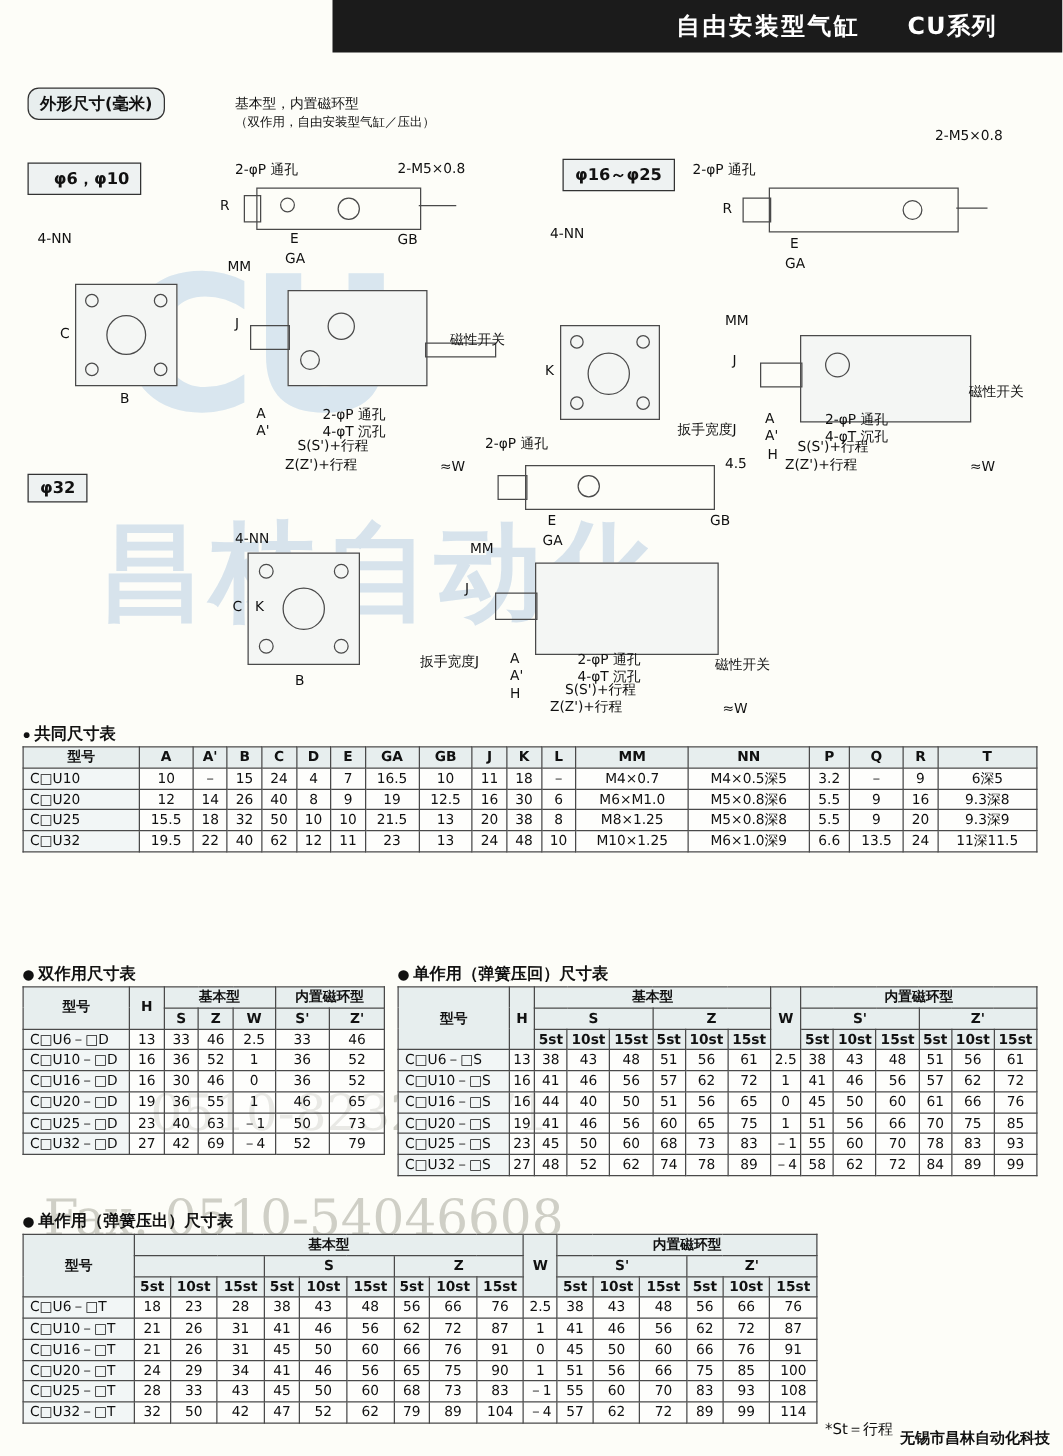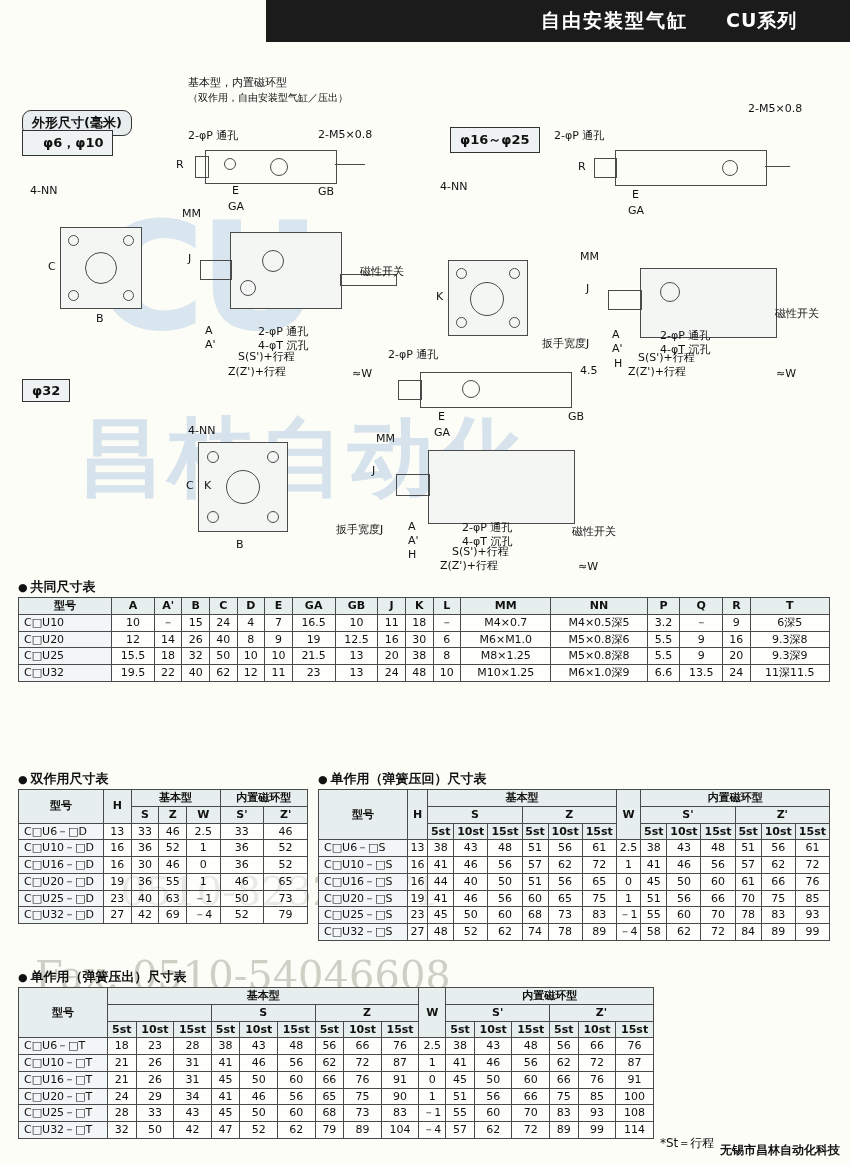--- a/index.html
+++ b/index.html
@@ -41,21 +41,21 @@
     position:absolute;left:0;top:42px;width:850px;height:530px;
     overflow:hidden;
   }
   .dw-label{
     position:absolute;font-size:11px;color:#111;white-space:nowrap;
   }
   .dw-box{
     position:absolute;border:1px solid #333;background:#eef2f2;
     font-size:13px;font-weight:bold;padding:3px 9px;white-space:nowrap;
   }
-  .dw-box.round{border-radius:9px;background:#e8eeee;margin-top:40px;}
+  .dw-box.round{border-radius:9px;background:#e8eeee;}
   .rect{position:absolute;border:1px solid #4a4a4a;background:transparent;}
   .rectf{position:absolute;border:1px solid #4a4a4a;background:#f4f6f4;}
   .ln{position:absolute;background:#4a4a4a;}
   .circ{position:absolute;border:1px solid #4a4a4a;border-radius:50%;}
   
   .sec-title{
     position:absolute;font-size:13px;font-weight:bold;white-space:nowrap;
   }
   .sec-title:before{content:"\25CF";margin-right:3px;font-size:11px;}
   
@@ -200,21 +200,21 @@
   <div class="dw-label" style="left:462px;top:492px;">4-φT 沉孔</div>
   <div class="dw-label" style="left:408px;top:478px;">A</div>
   <div class="dw-label" style="left:408px;top:492px;">A'</div>
   <div class="dw-label" style="left:408px;top:506px;">H</div>
   <div class="dw-label" style="left:452px;top:502px;">S(S')+行程</div>
   <div class="dw-label" style="left:440px;top:516px;">Z(Z')+行程</div>
   <div class="dw-label" style="left:572px;top:482px;">磁性开关</div>
   <div class="dw-label" style="left:578px;top:518px;">≈W</div>
 </div>
 
-<div class="sec-title" style="left:18px;top:578px;">共同尺寸表</div>
+<div class="sec-title" style="left:18px;top:578px;font-family:Liberation Serif, serif;">共同尺寸表</div>
 <table class="t" id="tbl-common" style="left:18px;top:597px;width:812px;">
     <thead>
       <tr>
         <th style="width: 88px;">型号</th>
         <th>A</th>
         <th>A'</th>
         <th>B</th>
         <th>C</th>
         <th>D</th>
         <th>E</th>

